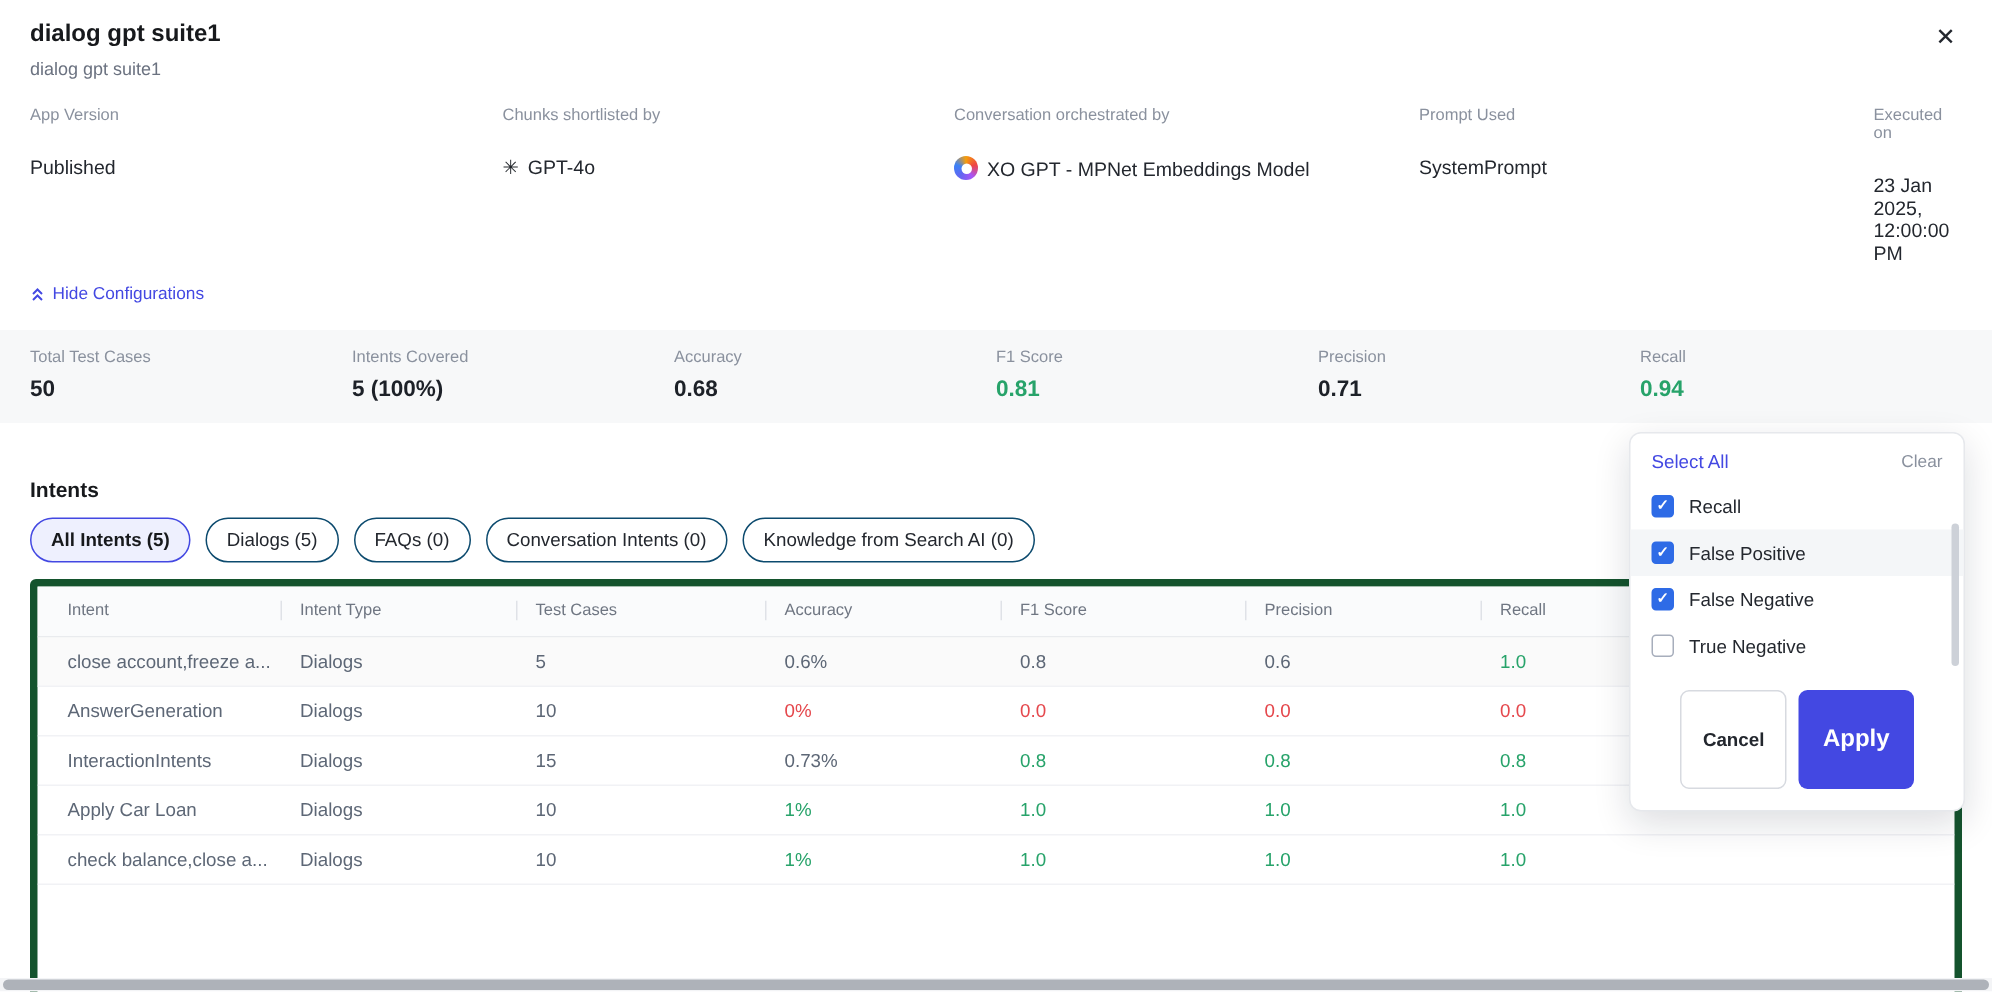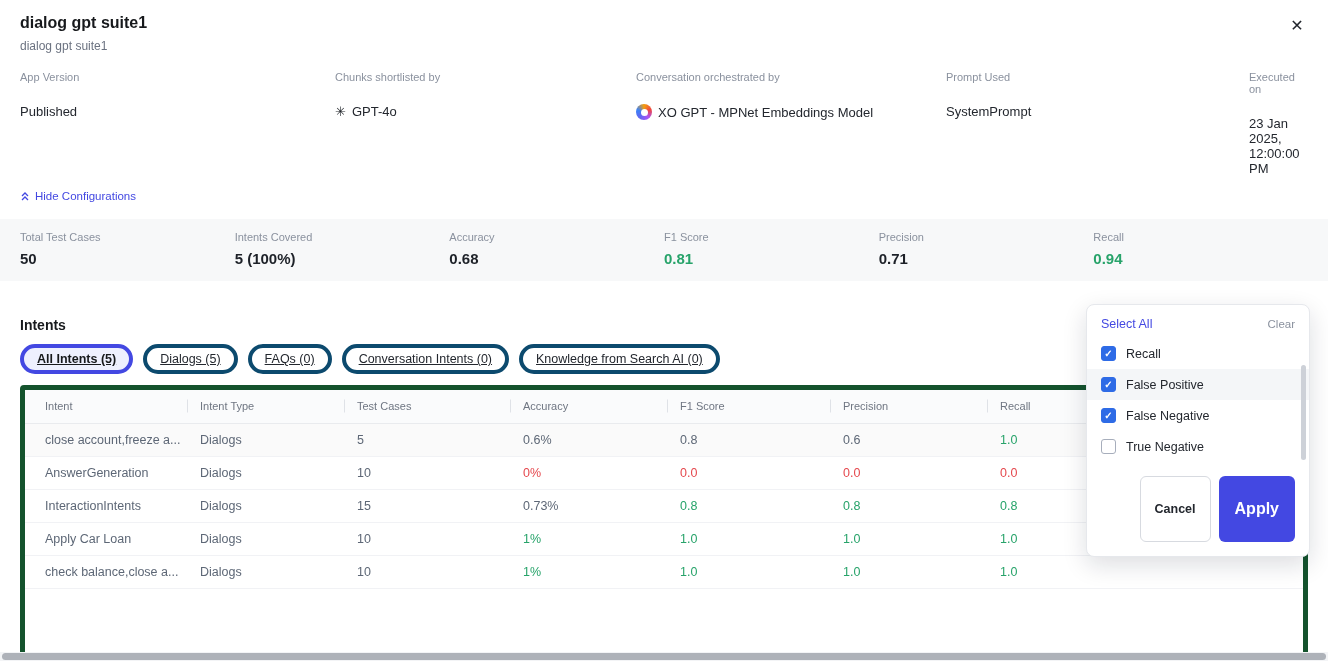--- a/index.html
+++ b/index.html
@@ -35,23 +35,23 @@
   
   .stats { margin-top:13px; background:#f7f8f9; padding:12px 20px 14px;
     display:grid; grid-template-columns:repeat(6,1fr); }
   .stat-label { font-size:11px; color:#8a919e; }
   .stat-value { margin-top:7px; font-size:15px; font-weight:700; color:#1d2128; }
   .stat-value.green { color:var(--green); }
 
   
   .section-title { margin:36px 20px 0; font-size:14px; font-weight:700; color:#17191c; }
   .tabs-row { margin:11px 20px 0; display:flex; align-items:center; gap:10px; }
-  .tab { height:30px; padding:0 13px; border:4px solid #0c4a6e; border-radius:16px;
+  .tab { height:30px; padding:0 13px; border:1px solid #0c4a6e; border-radius:16px;
     background:#fff; font-size:12.5px; color:#23272e; display:flex; align-items:center;
-    cursor:pointer; white-space:nowrap; font-family:inherit;text-decoration:underline; }
+    cursor:pointer; white-space:nowrap; font-family:inherit; }
   .tab.active { border-color:var(--accent); background:#eef0fe; font-weight:700; color:#17191c; }
   .right-controls { margin-left:auto; display:flex; align-items:center; gap:8px; }
   .icon-btn { width:34px; height:31px; border:1px solid #d7dae0; border-radius:6px; background:#fff;
     display:flex; align-items:center; justify-content:center; cursor:pointer; }
   .configure-btn { height:31px; padding:0 12px; border:1px solid #d7dae0; border-radius:6px;
     background:#fff; font-size:13px; color:#23272e; display:flex; align-items:center; gap:9px;
     cursor:pointer; font-family:inherit; }
 
   
   .table { margin:10px 20px 0; border:5px solid #14532d; border-radius:4px; height:348px;
@@ -61,38 +61,38 @@
   .th { font-size:11px; color:#6f7682; padding-left:20px; position:relative; }
   .th:not(:first-child)::before { content:""; position:absolute; left:7px; top:50%;
     transform:translateY(-50%); width:1px; height:13px; background:#dfe2e7; }
   .tr { height:33px; align-items:center; border-bottom:1px solid #f1f2f5; }
   .tr.shaded { background:#fafafa; }
   .td { font-size:12.5px; color:#5d6776; padding-left:20px; white-space:nowrap; overflow:hidden; }
   .c-g { color:var(--green); }
   .c-r { color:var(--red); }
 
   
-  .cv-panel { position:absolute; top:304px; right:18px; width:224px; background:#fff;
+  .cv-panel { position:absolute; top:288px; right:18px; width:224px; background:#fff;
     border:1px solid #e6e8ec; border-radius:8px; box-shadow:0 8px 24px rgba(16,24,40,.14);
     z-index:20; }
   .cv-head { display:flex; justify-content:space-between; align-items:center; padding:12px 14px 7px; }
   .cv-selectall { font-size:12.5px; color:var(--accent); cursor:pointer; }
   .cv-clear { font-size:11.5px; color:#8a919e; cursor:pointer; }
   .cv-options { padding-bottom:2px; position:relative; }
   .cv-option { display:flex; align-items:center; gap:10px; padding:8px 14px; cursor:pointer; }
   .cv-option.highlighted { background:#f4f6f8; }
   .cv-label { font-size:12.5px; color:#23272e; }
   .checkbox { width:15px; height:15px; border:1.5px solid #a7aebc; border-radius:3px; background:#fff;
     display:flex; align-items:center; justify-content:center; flex:0 0 auto; }
   .checkbox .check { display:none; color:#fff; font-size:10px; font-weight:700; line-height:1; }
   .checkbox.checked { background:var(--checkbox); border-color:var(--checkbox); }
   .checkbox.checked .check { display:block; }
   .cv-scrollbar { position:absolute; right:3px; top:60px; width:5px; height:95px;
     background:#cdd1d8; border-radius:3px; }
-  .cv-footer { display:flex; justify-content:flex-end; gap:8px; padding:12px 14px 14px; }
+  .cv-footer { display:flex; justify-content:center; gap:8px; padding:12px 14px 14px; }
   .btn-cancel { border:1px solid #d7dae0; background:#fff; border-radius:6px; padding:8px 14px;
     font-size:12.5px; font-weight:700; color:#23272e; cursor:pointer; font-family:inherit; }
   .btn-apply { border:none; background:var(--accent); color:#fff; border-radius:6px; padding:24px 16px;
     font-size:16px; font-weight:700; cursor:pointer; font-family:inherit; }
 
   
   .hscroll-track { position:absolute; left:0; right:0; bottom:0; height:9px; background:#f3f4f6; }
   .hscroll-thumb { position:absolute; left:2px; right:2px; bottom:1px; height:7px;
     background:#aeb2b9; border-radius:4px; }
 

